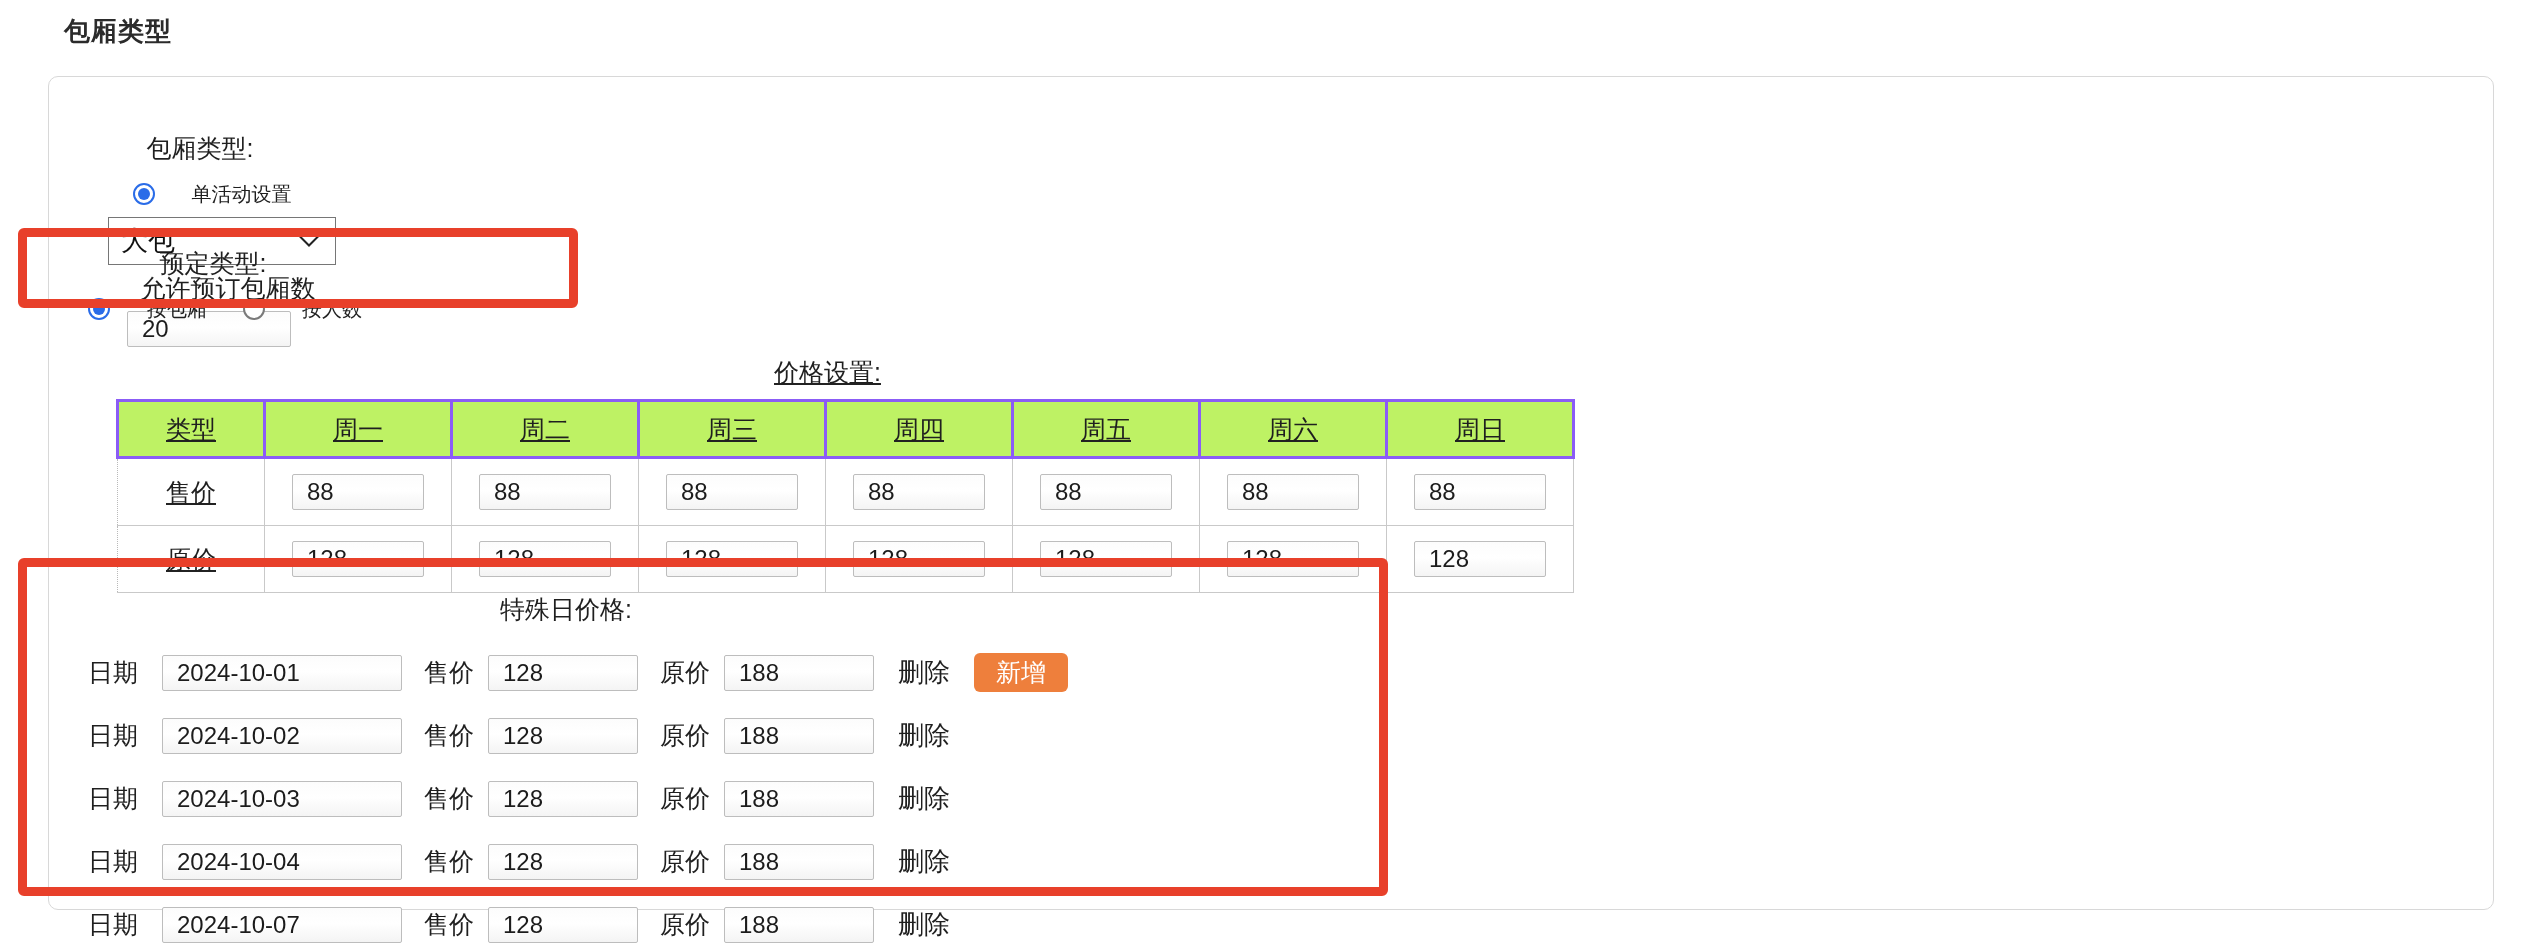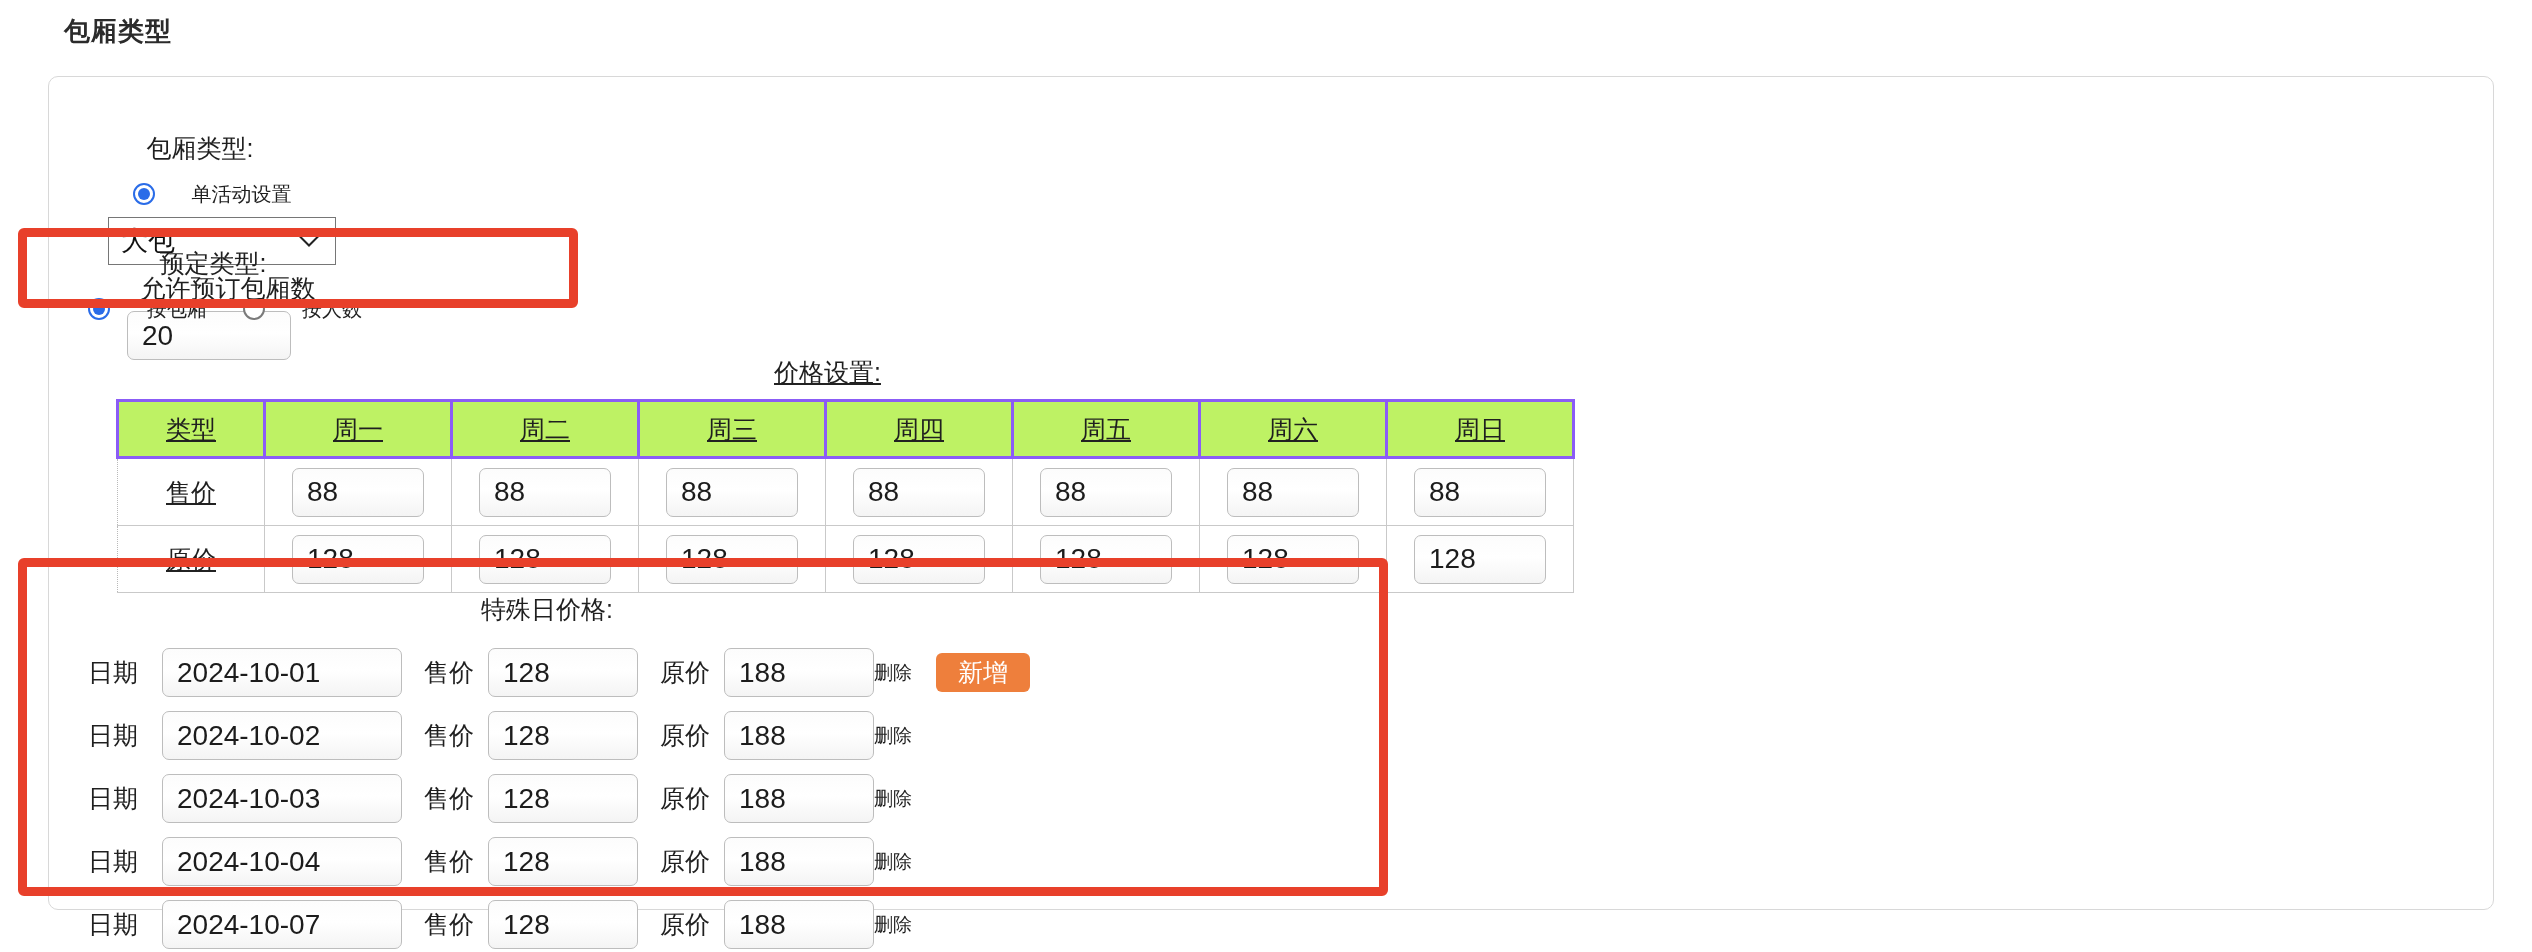--- a/index.html
+++ b/index.html
@@ -51,27 +51,27 @@
     font-size: 25px;
     color: #1f1f1f;
     white-space: nowrap;
     line-height: 46px;
   }
 
   
   .txt {
     box-sizing: border-box;
     border: 1px solid #bdbdbd;
-    border-radius: 7px;
+    border-radius: 2px;
     background: linear-gradient(to bottom, #fcfcfc 0%, #ffffff 45%, #f4f4f4 100%);
     font-family: "Liberation Sans", "DejaVu Sans", sans-serif;
-    font-size: 28px;
+    font-size: 24px;
     color: #1c1c1c;
     padding: 0 14px;
-    height: 49px;
+    height: 36px;
     line-height: 46px;
     outline: none;
   }
   select.sel {
     box-sizing: border-box;
     -webkit-appearance: none;
     appearance: none;
     border: 1px solid #767676;
     border-radius: 0;
     background-color: #ffffff;
@@ -180,22 +180,23 @@
   }
   .sp-label {
     font-size: 25px;
     color: #1f1f1f;
     white-space: nowrap;
   }
   .sp-date { width: 240px; margin-left: 24px; }
   .sp-price { width: 150px; margin-left: 14px; }
   .sp-gap { width: 22px; flex: none; }
   .del-link {
-    font-size: 19px;
-    color: #1f1f1f;
+    font-size: 26px;
+    color: #1f1f1f;
+    margin-left: 24px;
     white-space: nowrap;
     cursor: pointer;
   }
   #add-button {
     margin-left: 24px;
     background: #ee7f3c;
     color: #ffffff;
     border: none;
     border-radius: 6px;
     font-family: "Liberation Sans", "DejaVu Sans", sans-serif;

